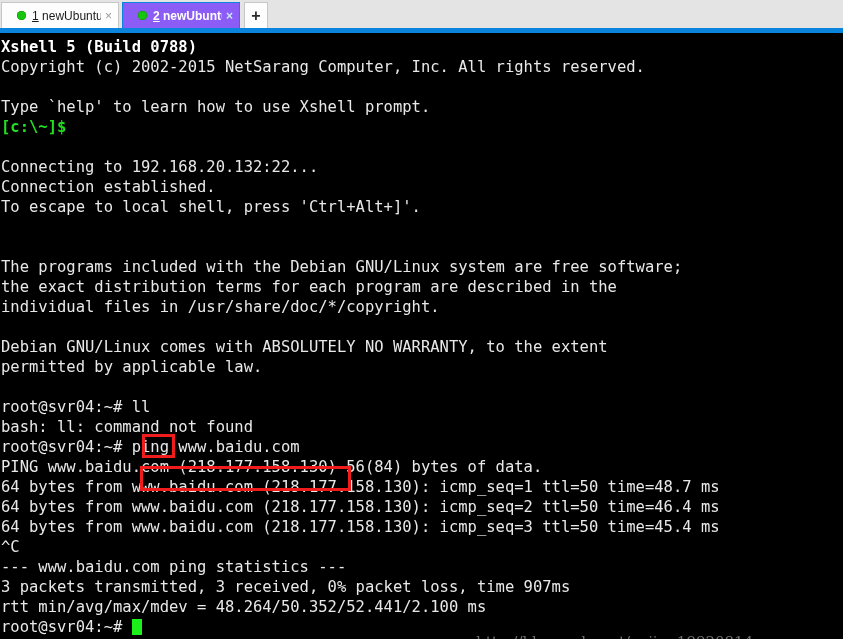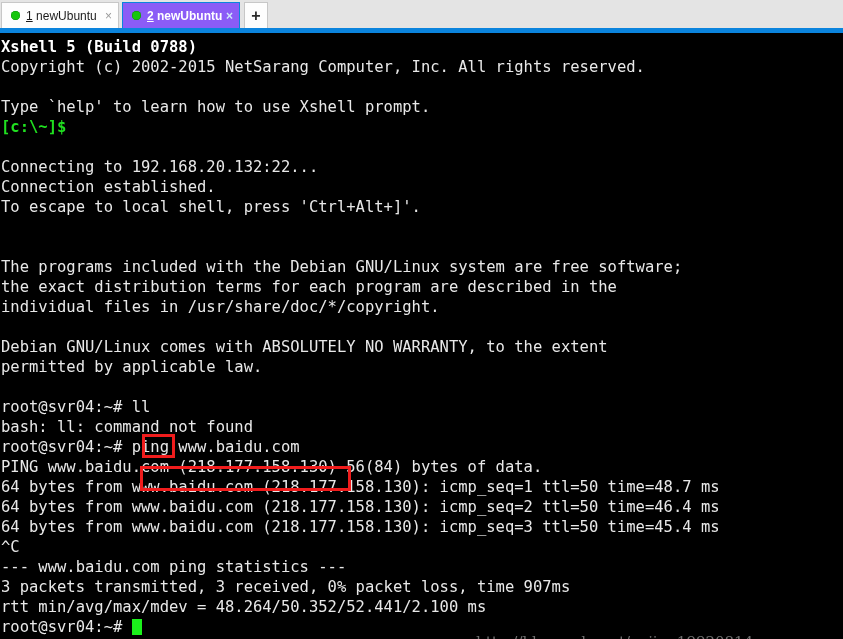--- a/index.html
+++ b/index.html
@@ -26,21 +26,21 @@
     box-sizing: border-box;
     display: flex;
     align-items: flex-end;
   }
   .tab {
     position: relative;
     height: 26px;
     box-sizing: border-box;
     display: flex;
     align-items: center;
-    padding: 0 6px 0 9px;
+    padding: 0 6px 0 15px;
     font-family: "Liberation Sans", sans-serif;
     font-size: 12px;
     cursor: default;
     user-select: none;
   }
   .tab.inactive {
     background: #fdfdfd;
     border: 1px solid #c7c7c7;
     border-bottom: none;
     color: #1b1b1b;

